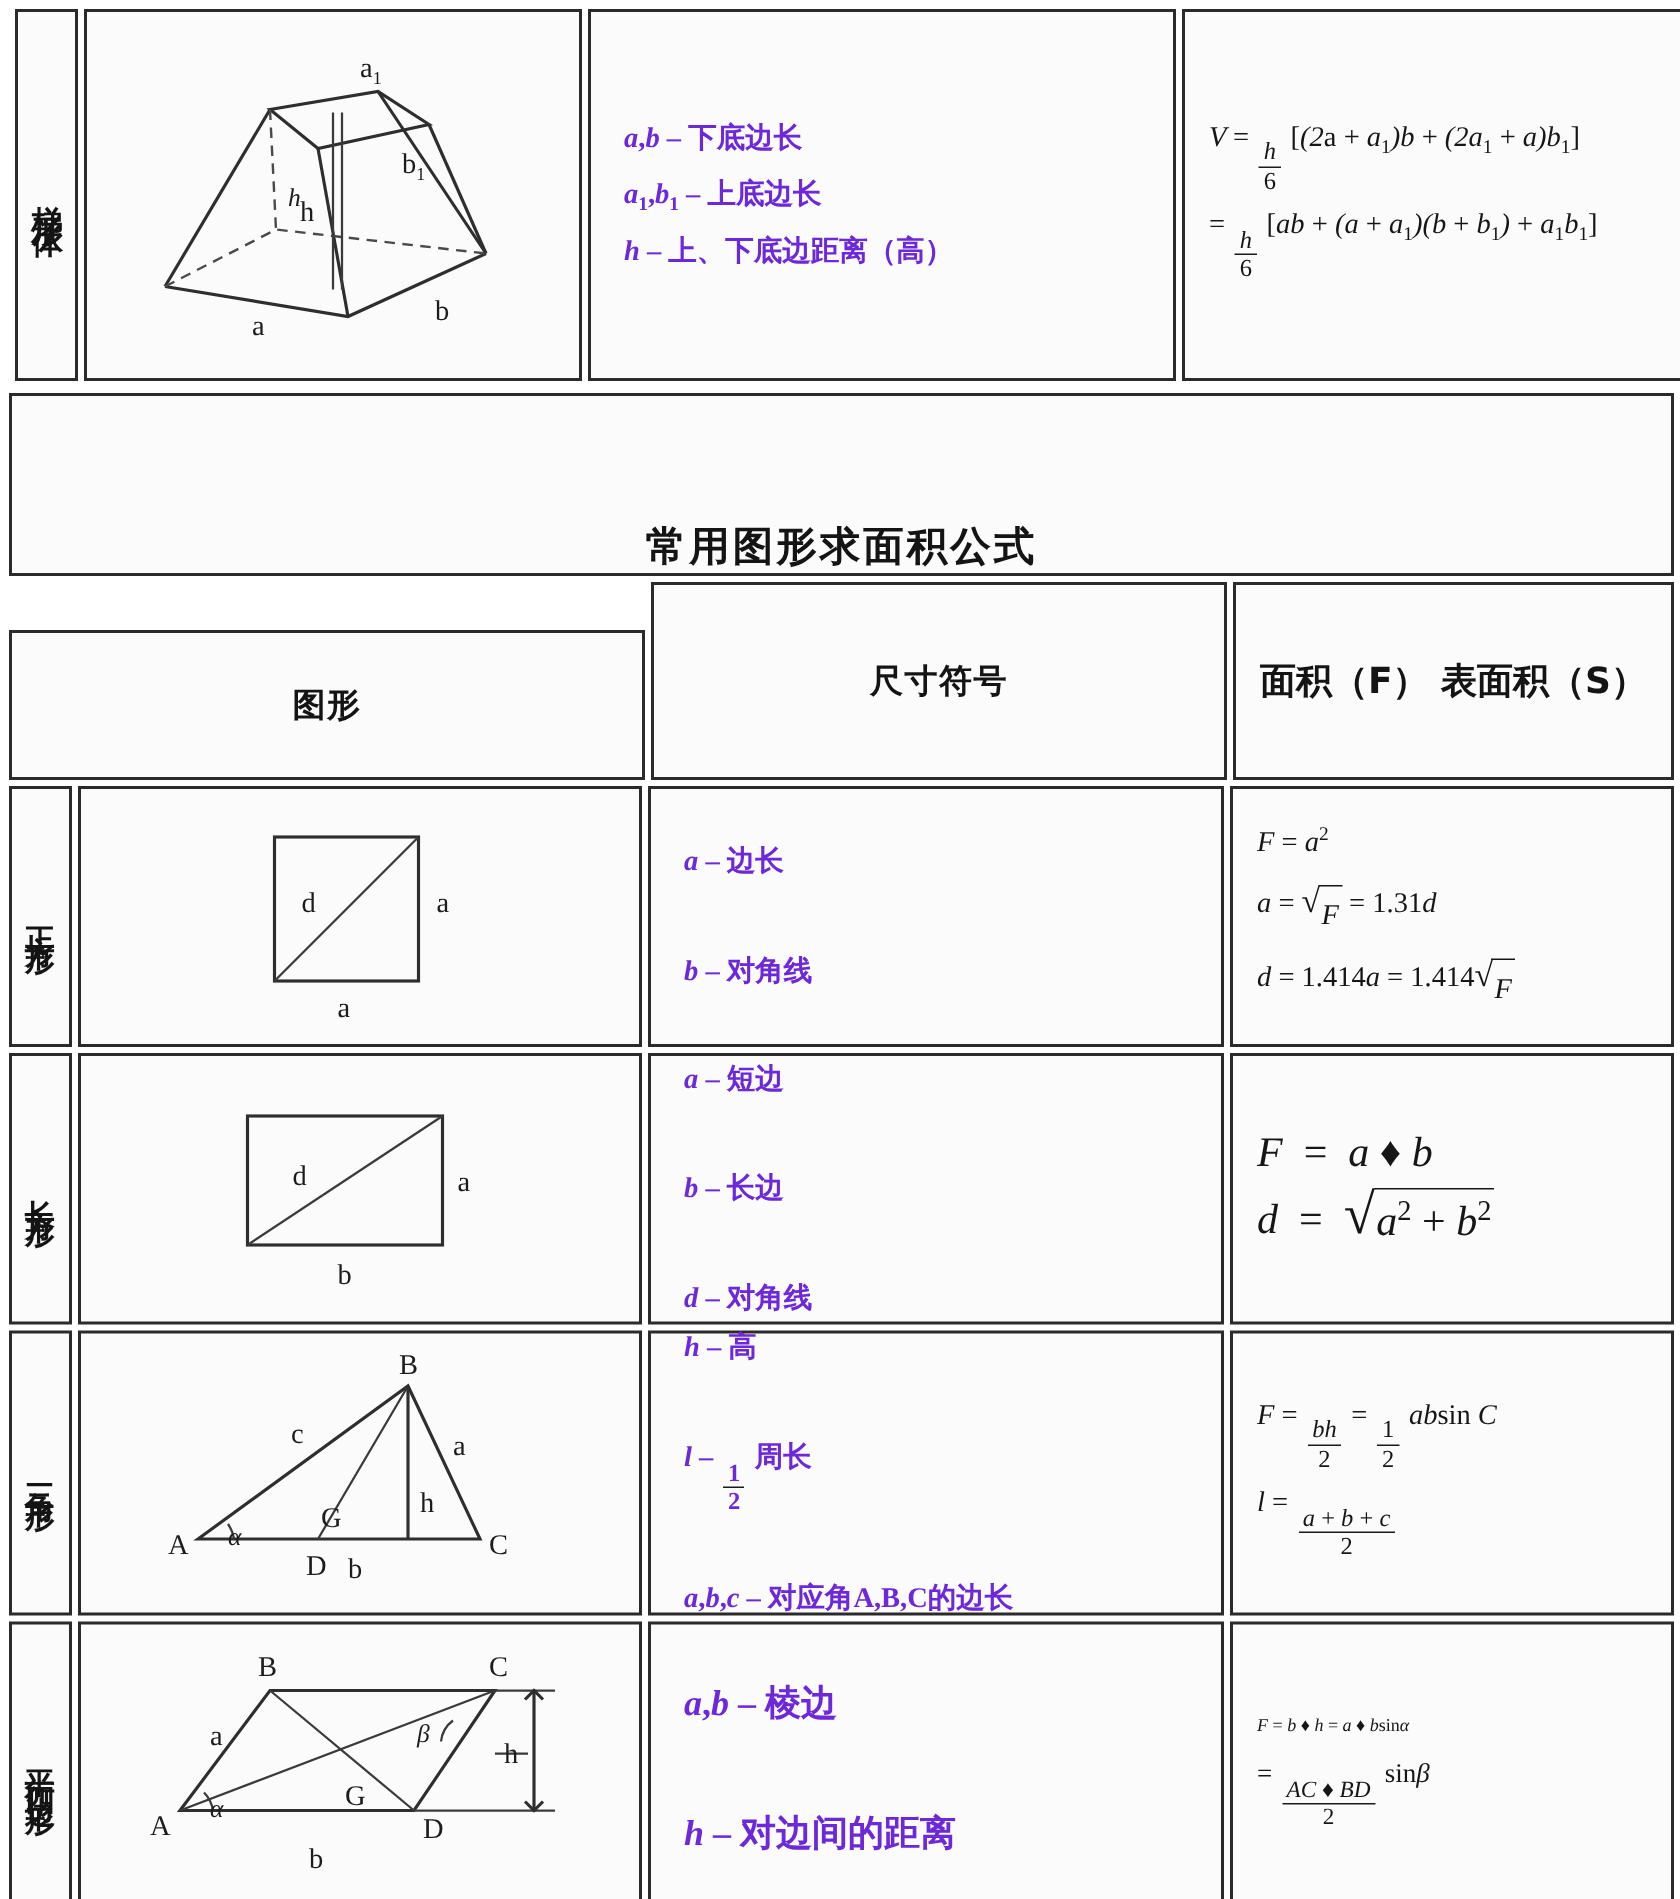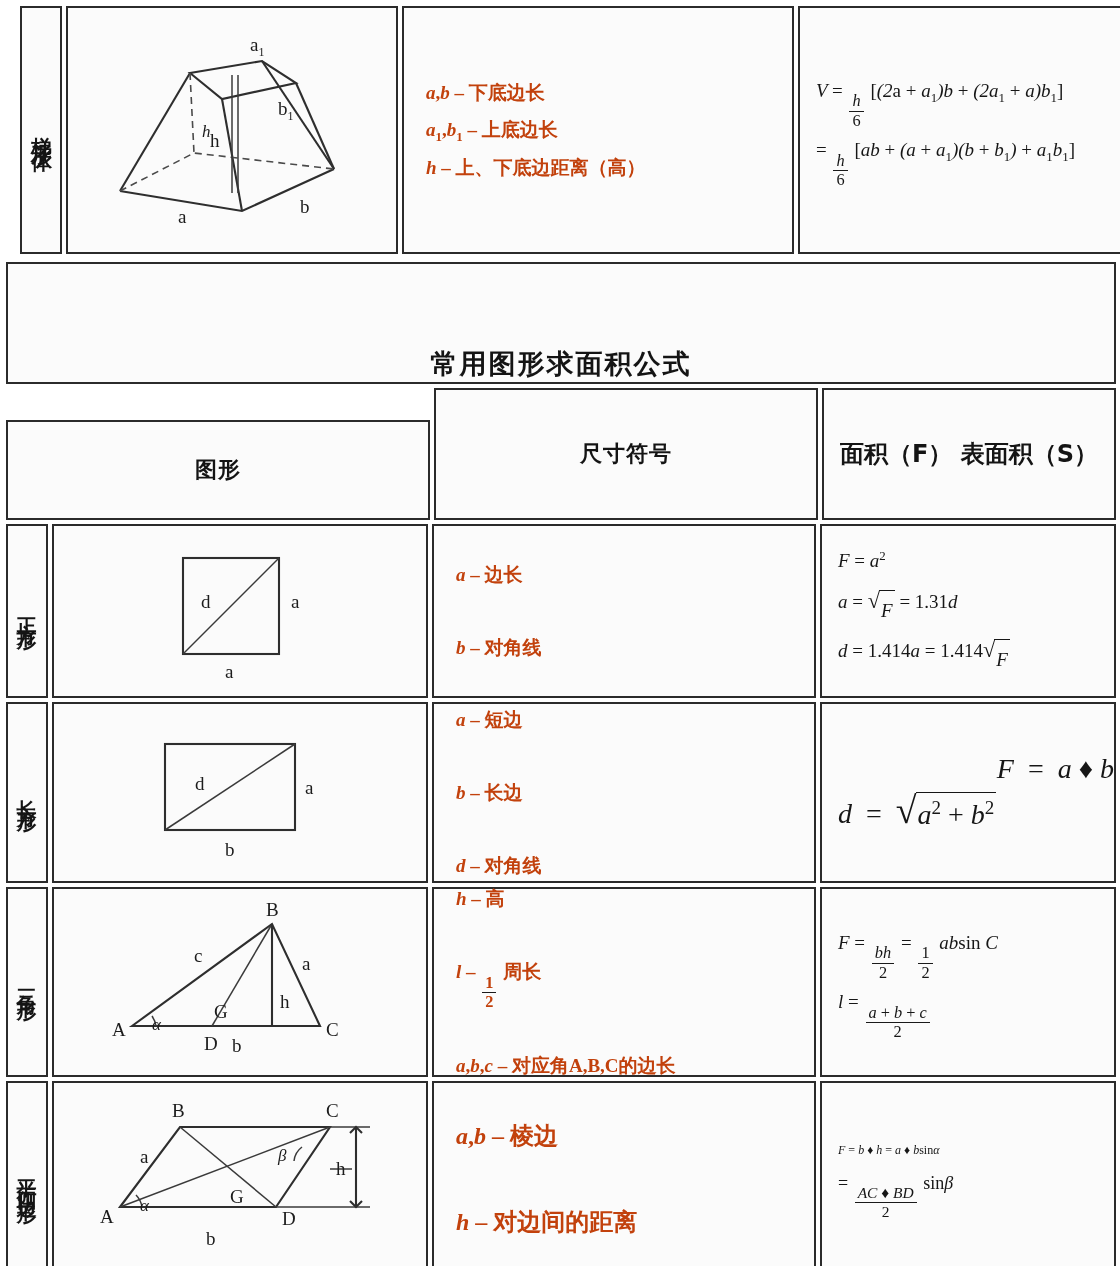--- a/index.html
+++ b/index.html
@@ -47,33 +47,33 @@
     line-height: 1;
   }
 
   .figcell { flex: 0 0 386px; display: flex; align-items: center; justify-content: center; }
   .symcell { flex: 0 0 384px; display: flex; flex-direction: column; justify-content: center; padding-left: 22px; }
   .formcell { flex: 1 1 auto; display: flex; flex-direction: column; justify-content: center; padding-left: 16px; }
 
   .gap { width: 4px; min-width: 4px; }
 
   
-  #top-row { height: 258px; padding: 6px 4px 4px 20px; }
+  #top-row { height: 258px; padding: 6px 4px 4px 10px; }
   #top-row .figcell { flex: 0 0 332px; }
   #top-row .symcell { flex: 0 0 392px; }
   #top-row .formcell { flex: 0 0 338px; }
 
   
   .sym {
     font-family: "Liberation Serif", serif;
     font-size: 19px;
     font-weight: 700;
     line-height: 1.95;
     white-space: nowrap;
-    color: #c2410c;
+    color: #6d28d9;
   }
   .sym .it { font-style: italic; font-family: "Liberation Serif", serif; }
   .sym .cn { font-family: "DejaVu Sans", "Liberation Sans", sans-serif; font-weight: 700; }
 
   .sym-lg { font-size: 24px; line-height: 2.1; }
 
   
   .frac {
     display: inline-flex;
     flex-direction: column;
@@ -295,21 +295,21 @@
       </svg>
     </div>
     <div class="gap"></div>
     <div class="cellbox symcell">
       <div class="sym"><span class="it">a</span> – <span class="cn">短边</span></div>
       <div class="sym"><span class="it">b</span> – <span class="cn">长边</span></div>
       <div class="sym"><span class="it">d</span> – <span class="cn">对角线</span></div>
     </div>
     <div class="gap"></div>
     <div class="cellbox formcell">
-      <div class="fml" style="font-size:28px; line-height:1.6;text-align:right;">
+      <div class="fml" style="font-size:28px; line-height:1.6;">
         F &nbsp;<span class="up">=</span>&nbsp; a <span class="up">♦</span> b
       </div>
       <div class="fml" style="font-size:28px; line-height:1.6;">
         d &nbsp;<span class="up">=</span>&nbsp;
         <span class="radic">
             <span class="sign" style="font-size:1.35em;">√</span>
             <span class="bar">a<sup class="ex">2</sup> <span class="up">+</span> b<sup class="ex">2</sup></span>
           </span>
       </div>
     </div>

